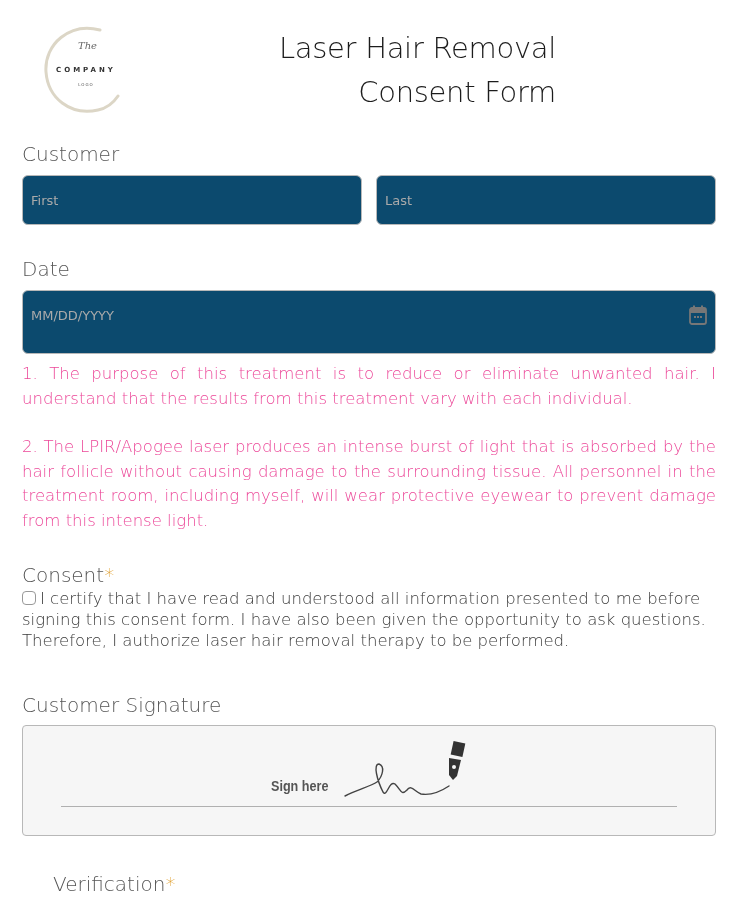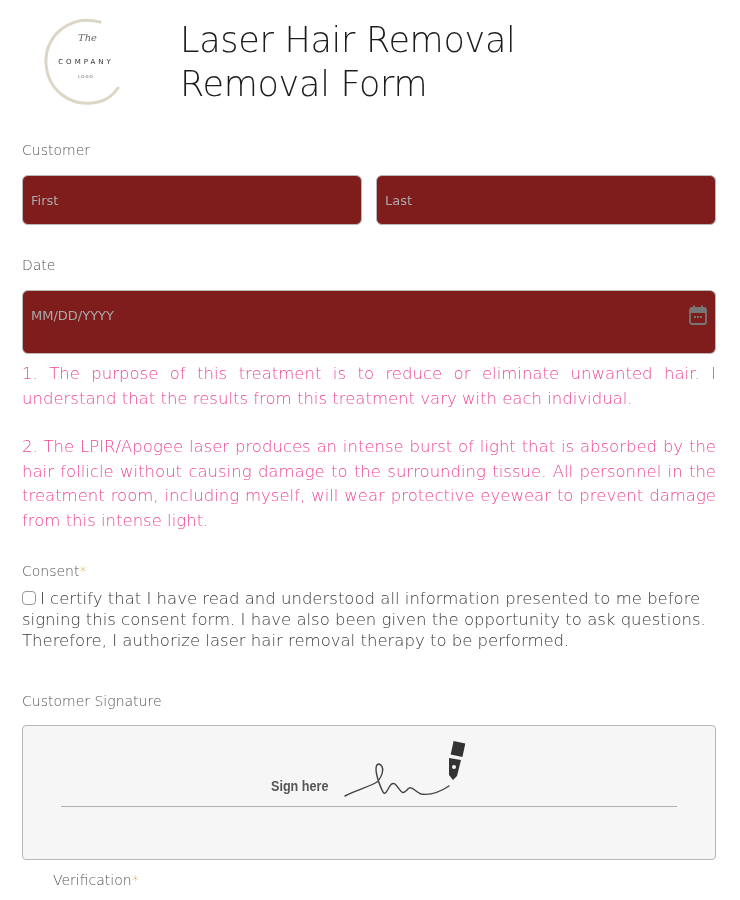--- a/index.html
+++ b/index.html
@@ -1,60 +1,60 @@
 <!DOCTYPE html>
 <html><head>
   <meta charset="utf-8">
   <style>
     * { box-sizing: border-box; margin: 0; padding: 0; }
     html, body { width: 740px; height: 900px; background: #ffffff; overflow: hidden; }
     body { font-family: "DejaVu Sans", "Liberation Sans", sans-serif; color: #3b3b3b; position: relative; }
 
-    .header { position: absolute; left: 0; top: 0; width: 740px; height: 125px; }
+    .header { position: absolute; left: 0; top: 8px; width: 740px; height: 125px; }
     .logo { position: absolute; left: 40px; top: 16px; width: 90px; height: 92px; }
     .logo svg { position: absolute; left: 0; top: 0; }
     .logo .the { position: absolute; left: 38px; top: 16px; font-family: "DejaVu Serif", serif; font-style: italic; font-size: 10px; color: #666; }
-    .logo .company { position: absolute; left: 6px; top: 42px; width: 80px; text-align: center; font-size: 7px; letter-spacing: 3px; color: #333; font-weight: normal; }
+    .logo .company { position: absolute; left: 6px; top: 42px; width: 80px; text-align: center; font-size: 7px; letter-spacing: 3px; color: #333; font-weight: bold; }
     .logo .sub { position: absolute; left: 6px; top: 58px; width: 80px; text-align: center; font-size: 4px; letter-spacing: 1px; color: #555; }
-    .title { position: absolute; left: 180px; top: 18px; width: 376px; text-align: left; font-size: 35px; line-height: 44px; font-weight: 300; color: #1c1c1c; font-family: "DejaVu Sans", sans-serif; letter-spacing: -0.3px; }
+    .title { position: absolute; left: 180px; top: 18px; width: 376px; text-align: right; font-size: 29px; line-height: 44px; font-weight: 300; color: #1c1c1c; font-family: "DejaVu Sans", sans-serif; letter-spacing: -0.3px; }
 
-    .label { position: absolute; left: 22px; font-size: 14px; color: #555; font-weight: 300; }
+    .label { position: absolute; left: 22px; font-size: 20px; color: #555; font-weight: 300; }
     .req { color: #e0a030; }
 
-    .input { position: absolute; height: 50px; border: 1px solid #b8b8b8; border-radius: 6px; background: #7f1d1d; }
+    .input { position: absolute; height: 50px; border: 1px solid #b8b8b8; border-radius: 6px; background: #0c4a6e; }
     .input .ph { position: absolute; left: 8px; top: 17px; font-size: 13px; color: #aaa; }
     .input input { position: absolute; inset: 0; width: 100%; height: 100%; background: transparent; border: none; outline: none; }
 
     .cal-icon { position: absolute; right: 8px; top: 14px; width: 18px; height: 20px; }
 
     .para { position: absolute; left: 22px; width: 694px; font-size: 16.5px; line-height: 24.5px; color: #ec4899; text-align: justify; font-weight: 300; }
 
     .consent { position: absolute; left: 22px; top: 588px; width: 700px; font-size: 16.5px; line-height: 21px; color: #3a3a3a; font-weight: 300; }
     .checkbox { display: inline-block; width: 14px; height: 14px; border: 1px solid #999; border-radius: 4px; vertical-align: -1px; margin-right: 4px; background: #fff; }
 
-    .sig-box { position: absolute; left: 22px; top: 725px; width: 694px; height: 135px; border: 1px solid #b8b8b8; border-radius: 4px; background: #f6f6f6; }
+    .sig-box { position: absolute; left: 22px; top: 725px; width: 694px; height: 111px; border: 1px solid #b8b8b8; border-radius: 4px; background: #f6f6f6; }
     .sig-line { position: absolute; left: 38px; top: 80px; width: 616px; height: 1px; background: #b0b0b0; }
     .sign-here { position: absolute; left: 248px; top: 52px; font-size: 14px; color: #555; font-family: "Liberation Sans", sans-serif; font-weight: bold; transform: scaleX(0.9); transform-origin: left; }
     .sig-scribble { position: absolute; left: 320px; top: 14px; width: 130px; height: 64px; }
   </style>
 </head>
 <body>
 
 <div class="header">
   <div class="logo">
     <svg width="90" height="92" viewBox="0 0 90 92">
       <path d="M60 6 C30 -2, 4 20, 6 48 C8 74, 30 92, 58 86 C68 84, 74 78, 78 72" fill="none" stroke="#dcd6c6" stroke-width="3" stroke-linecap="round"></path>
     </svg>
     <span class="the">The</span>
     <span class="company">COMPANY</span>
     <span class="sub">LOGO</span>
   </div>
   <div class="title">
     <div>Laser Hair Removal</div>
-    <div>Removal Form</div>
+    <div>Consent Form</div>
   </div>
 </div>
 
 <div class="label" style="top:142px;">Customer</div>
 
 <div class="input" style="left:22px; top:175px; width:340px;">
   <span class="ph">First</span>
   <input type="text" style="">
 </div>
 <div class="input" style="left:376px; top:175px; width:340px;">

